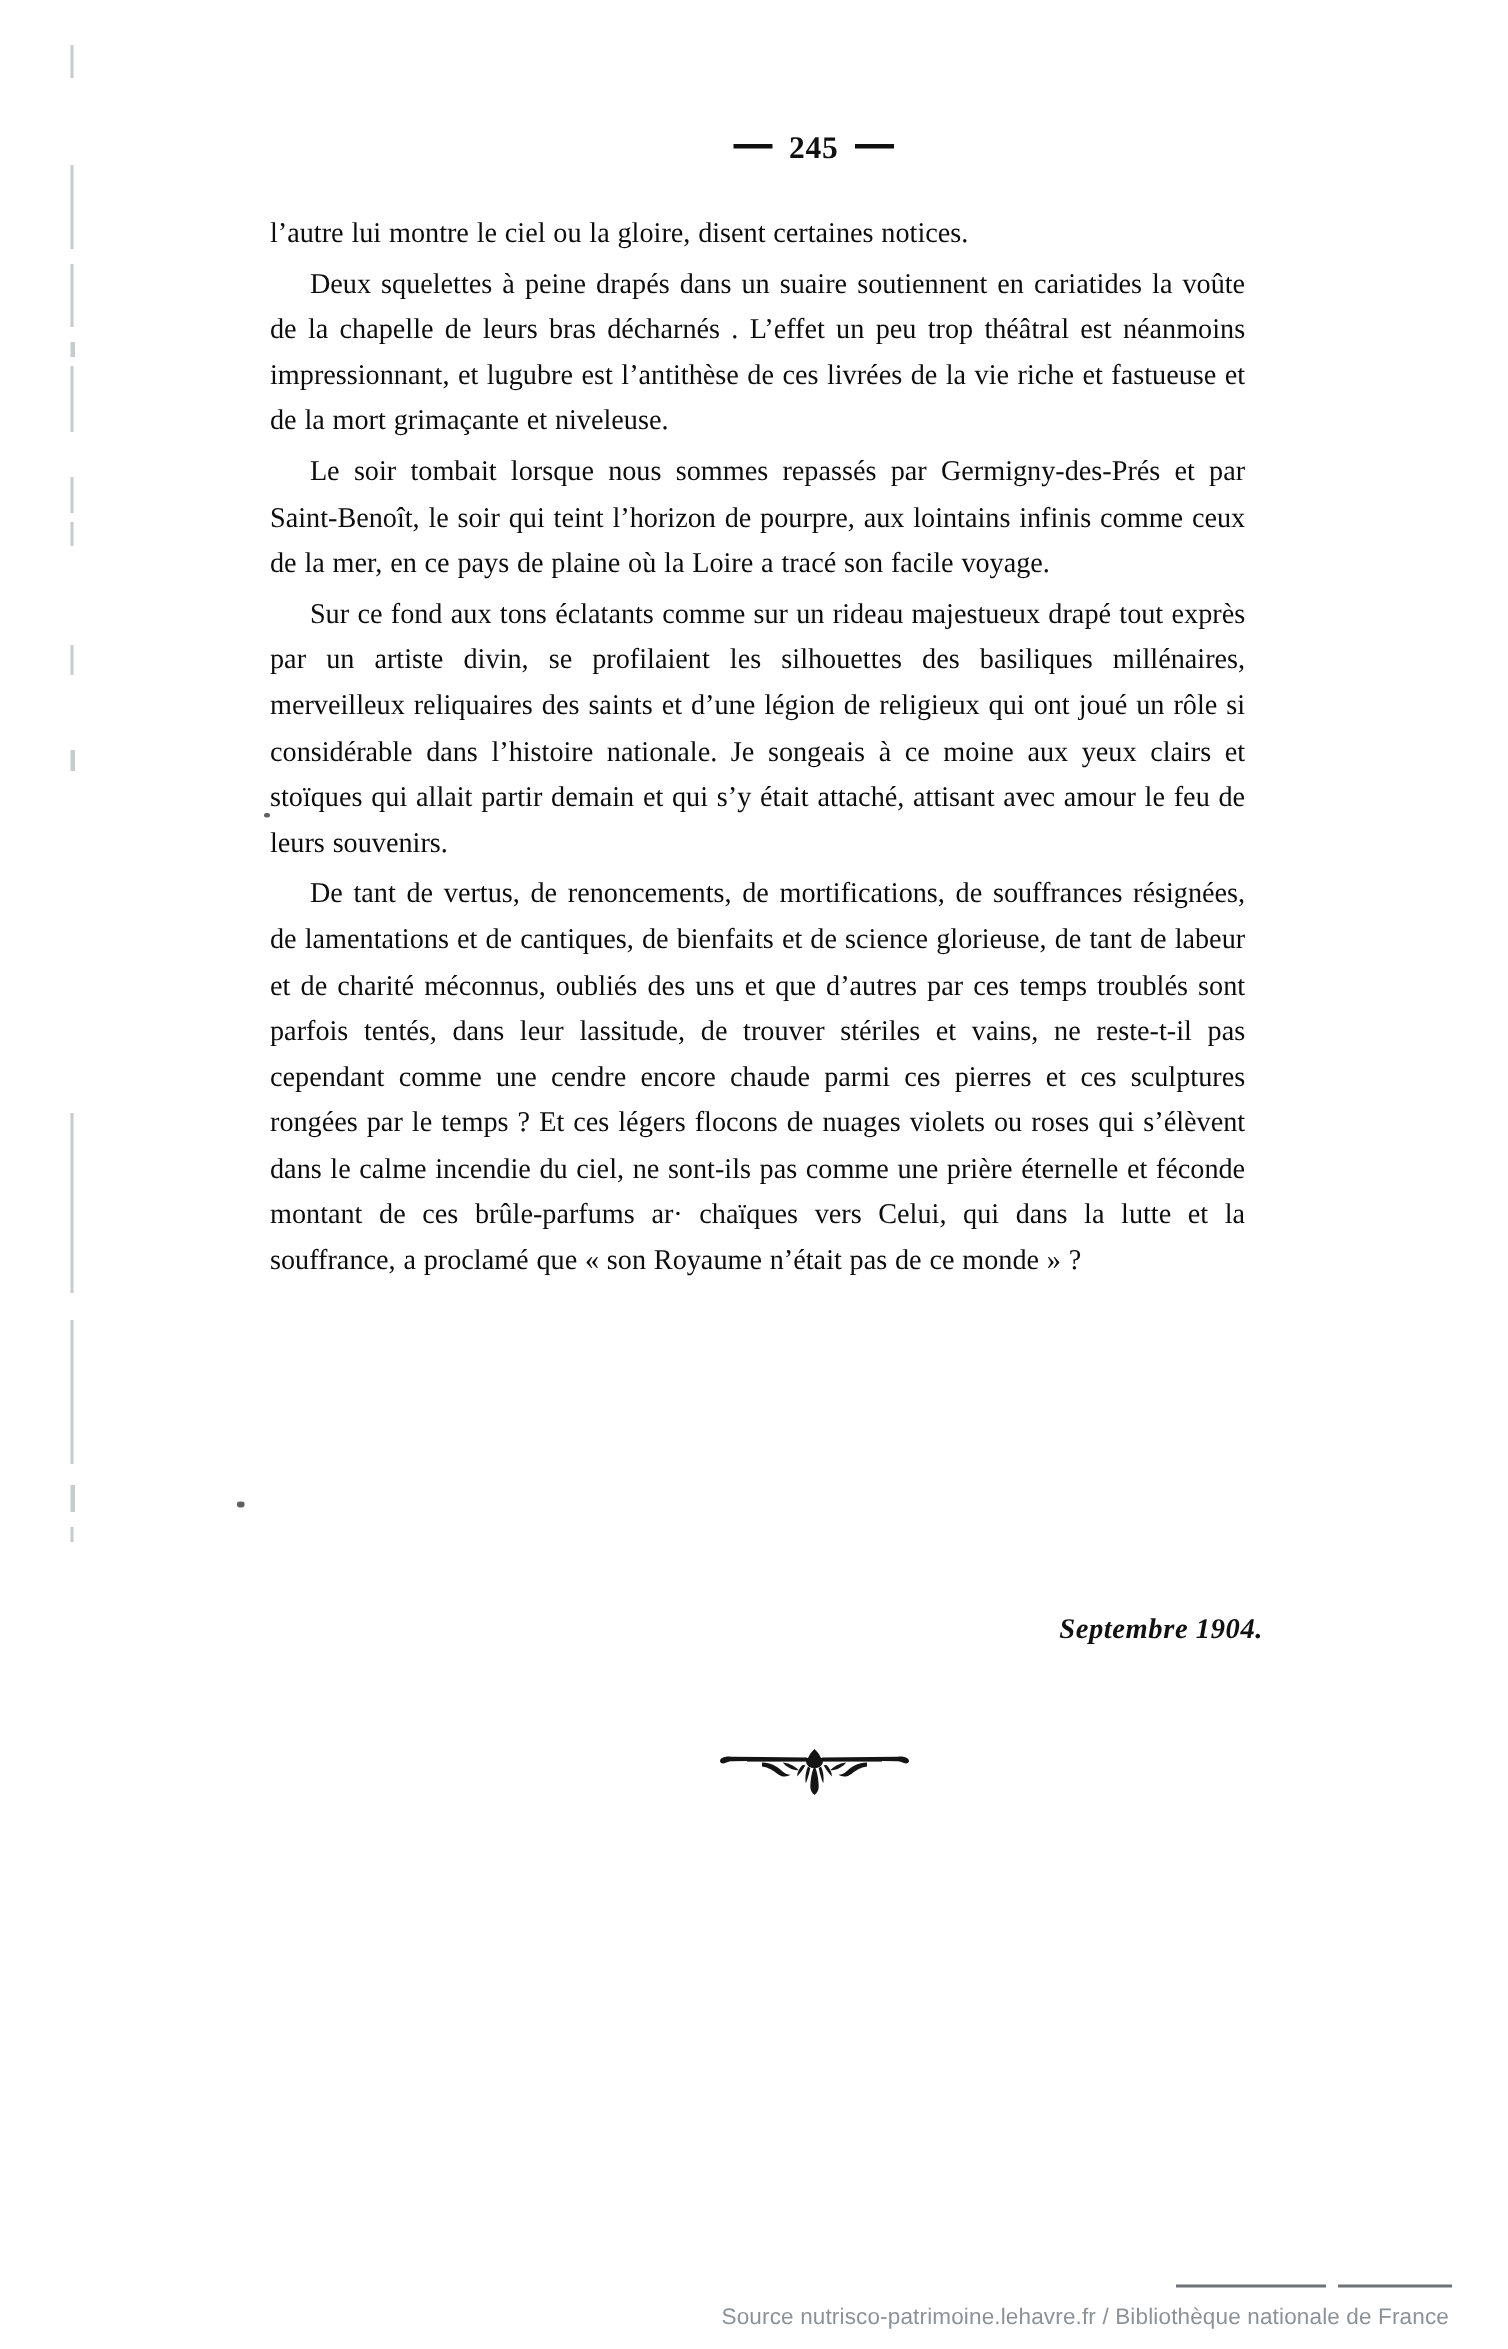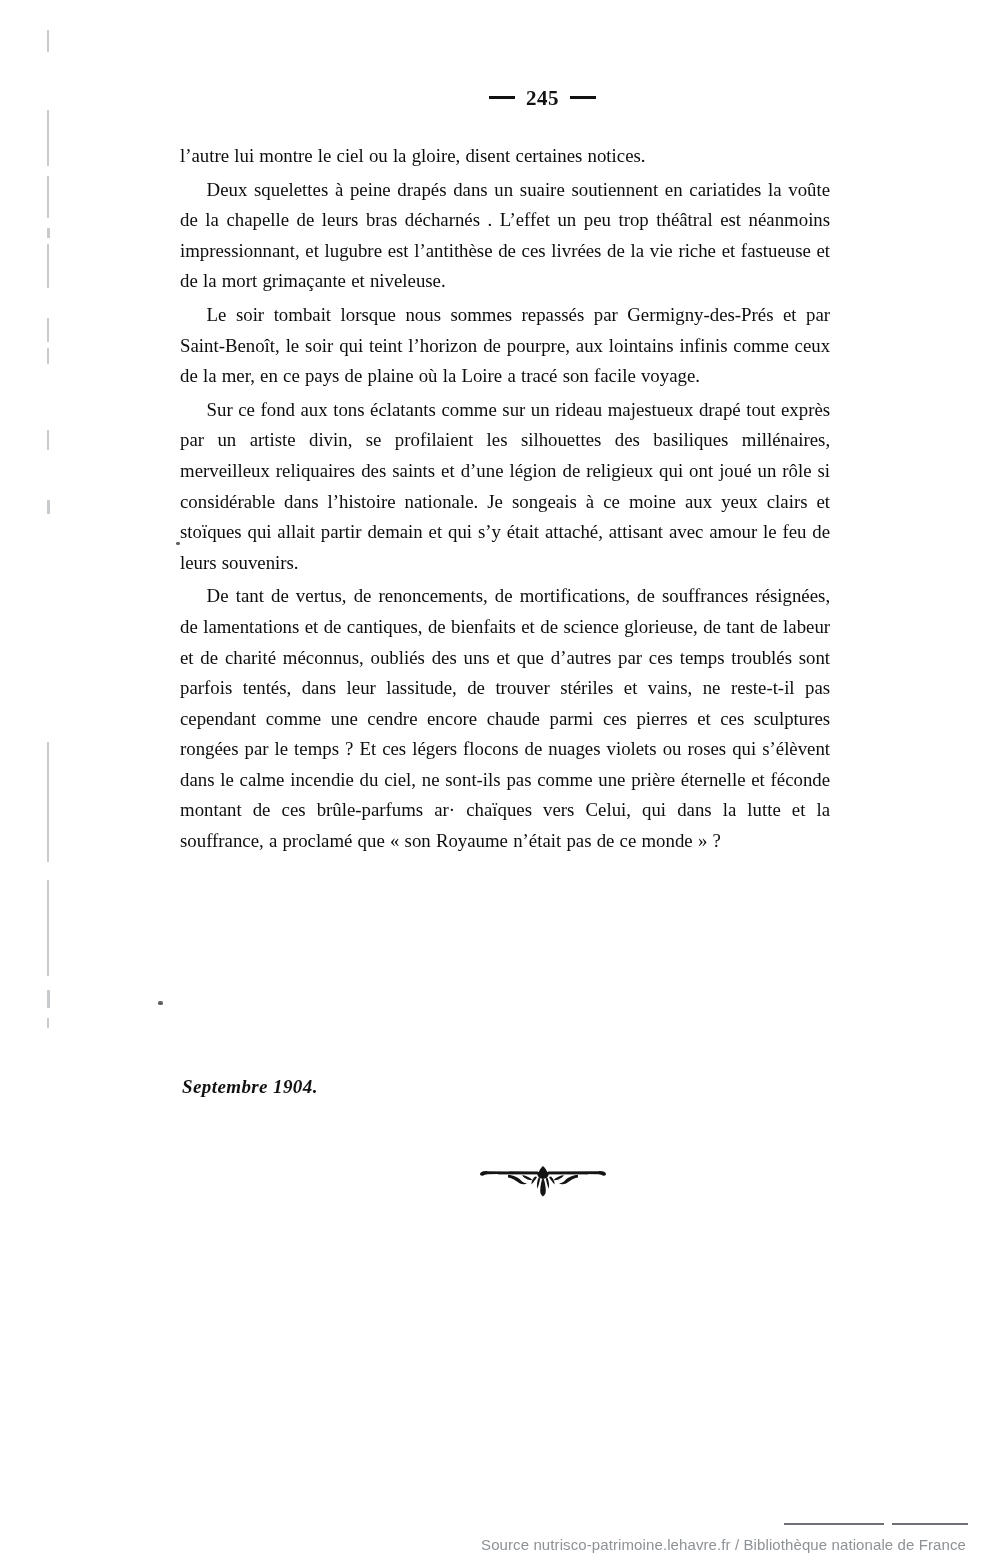--- a/index.html
+++ b/index.html
@@ -84,20 +84,21 @@
 
   
   .para { text-align-last: left; }
 
   
   .signature {
     position: absolute;
     left: 142px;
     top: 1076px;
     width: 660px;
+    text-align: right;
     padding-right: 10px;
     font-style: italic;
     font-weight: bold;
     font-size: 19px;
     letter-spacing: .4px;
     color: #111;
   }
 
   
   .ornament {

